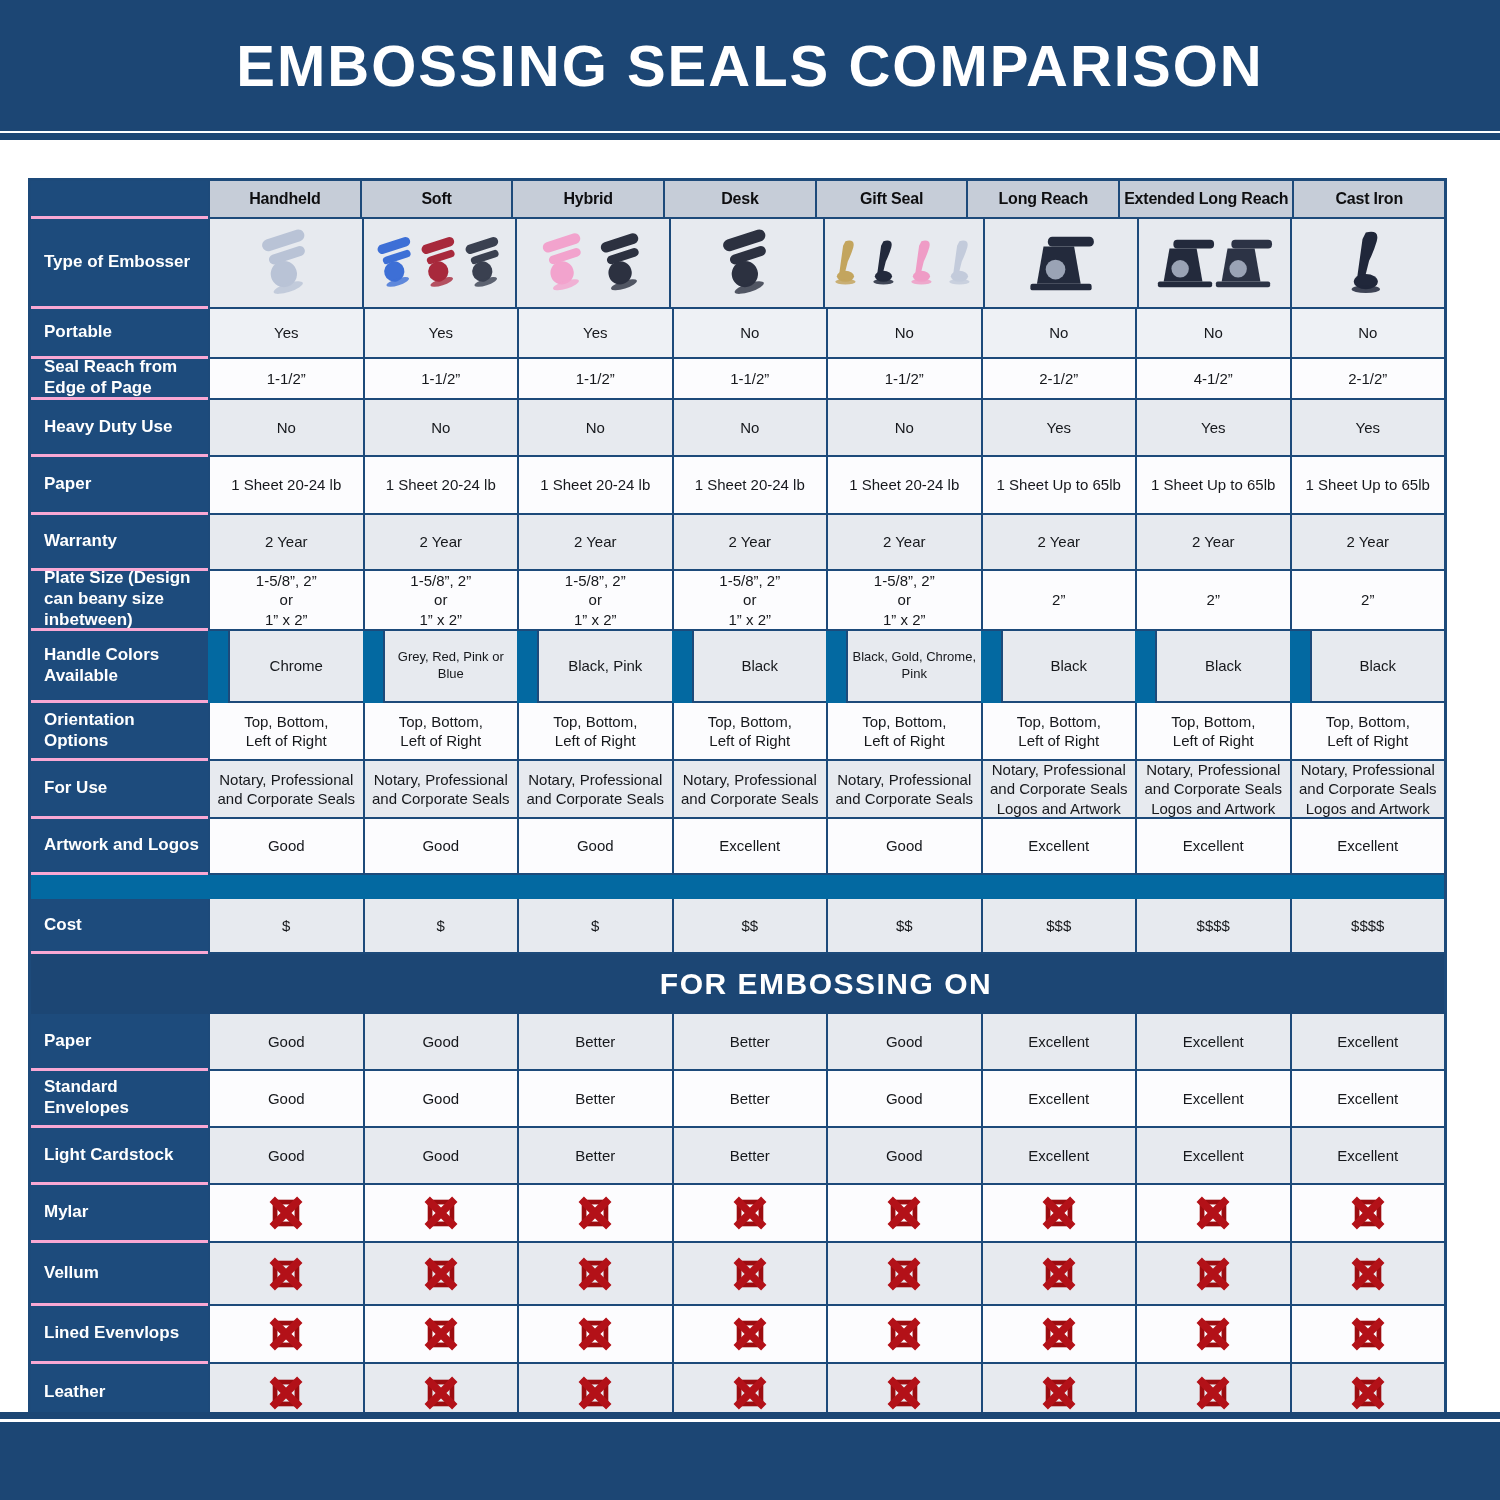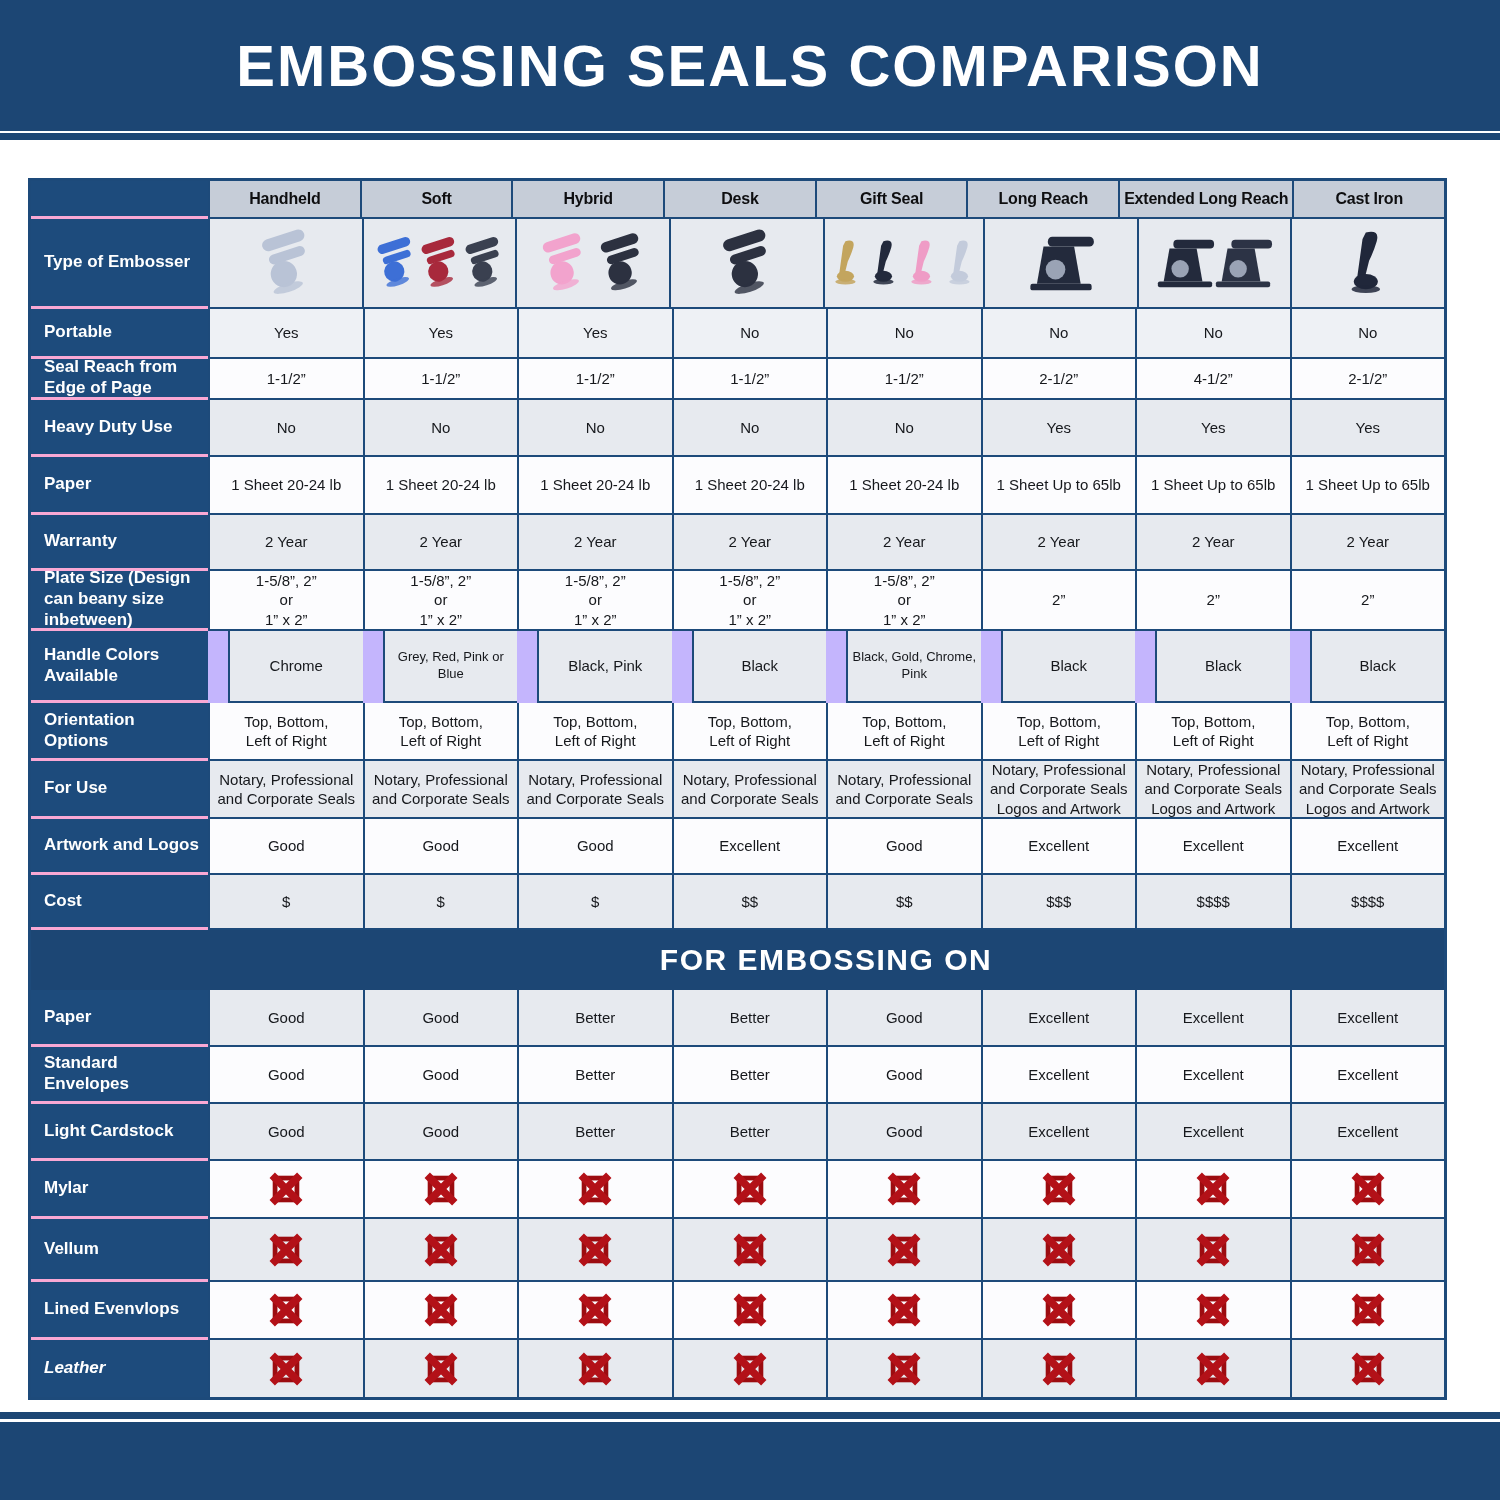--- a/index.html
+++ b/index.html
@@ -4,21 +4,21 @@
 <style>
   html,body{margin:0;padding:0;background:#fff;}
   .page{position:relative;width:1500px;height:1500px;background:#fff;overflow:hidden;
         font-family:"Liberation Sans",sans-serif;}
   
   .titleband{height:131px;background:#1c4674;display:flex;align-items:center;justify-content:center;}
   .titleband h1{margin:0;color:#ffffff;font-size:58px;font-weight:bold;letter-spacing:2px;}
   .sep1{height:2px;background:#ffffff;}
   .sep2{height:7px;background:#1c4674;}
   
-  .tbl{position:absolute;left:28px;top:178px;width:1419px;border:3px solid #1d4a7a;box-sizing:border-box;background:#c4b5fd;}
+  .tbl{position:absolute;left:28px;top:178px;width:1419px;border:3px solid #1d4a7a;box-sizing:border-box;background:#0369a1;}
   .row{display:flex;width:100%;box-sizing:border-box;}
   .lbl{flex:0 0 177px;background:#1d4b7c;color:#fff;font-weight:bold;font-size:17px;
        display:flex;align-items:center;padding:0 8px 0 13px;box-sizing:border-box;
        border-bottom:3px solid #f9a8d4;line-height:1.22;}
   .row:last-child .lbl{border-bottom:none;}
   .dc{flex:1 1 0;display:flex;align-items:center;justify-content:center;text-align:center;
       border-left:2px solid #1d4a7a;border-bottom:2px solid #1d4a7a;box-sizing:border-box;
       font-size:15px;color:#16181c;white-space:pre-line;line-height:1.3;padding:2px 4px;}
   .row:last-child .dc{border-bottom:none;}
   .colhead{background:#c6cdd8;font-weight:bold;font-size:16px;color:#0e0e10;
@@ -306,21 +306,21 @@
         <div class="lbl">Artwork and Logos</div>
         <div class="dc w">Good</div>
         <div class="dc w">Good</div>
         <div class="dc w">Good</div>
         <div class="dc w">Excellent</div>
         <div class="dc w">Good</div>
         <div class="dc w">Excellent</div>
         <div class="dc w">Excellent</div>
         <div class="dc w">Excellent</div>
       </div>
-      <div class="row" style="height: 55px;">
+      <div class="row" style="height: 55px; margin-top: 24px;">
         <div class="lbl">Cost</div>
         <div class="dc g">$</div>
         <div class="dc g">$</div>
         <div class="dc g">$</div>
         <div class="dc g">$$</div>
         <div class="dc g">$$</div>
         <div class="dc g">$$$</div>
         <div class="dc g">$$$$</div>
         <div class="dc g">$$$$</div>
       </div>
@@ -459,21 +459,21 @@
 </svg></div>
         <div class="dc w"><svg class="xmark" viewBox="0 0 40 40">
   <rect x="8.5" y="8.5" width="23" height="23" fill="none" stroke="#9c0c10" stroke-width="5"></rect>
   <path d="M5.5 5.5 34.5 34.5 M34.5 5.5 5.5 34.5" stroke="#b31118" stroke-width="8" fill="none"></path>
 </svg></div>
         <div class="dc w"><svg class="xmark" viewBox="0 0 40 40">
   <rect x="8.5" y="8.5" width="23" height="23" fill="none" stroke="#9c0c10" stroke-width="5"></rect>
   <path d="M5.5 5.5 34.5 34.5 M34.5 5.5 5.5 34.5" stroke="#b31118" stroke-width="8" fill="none"></path>
 </svg></div>
       </div>
-      <div class="row" style="height: 57px; font-style: italic;">
+      <div class="row" style="height: 57px;">
         <div class="lbl">Leather</div>
         <div class="dc g"><svg class="xmark" viewBox="0 0 40 40">
   <rect x="8.5" y="8.5" width="23" height="23" fill="none" stroke="#9c0c10" stroke-width="5"></rect>
   <path d="M5.5 5.5 34.5 34.5 M34.5 5.5 5.5 34.5" stroke="#b31118" stroke-width="8" fill="none"></path>
 </svg></div>
         <div class="dc g"><svg class="xmark" viewBox="0 0 40 40">
   <rect x="8.5" y="8.5" width="23" height="23" fill="none" stroke="#9c0c10" stroke-width="5"></rect>
   <path d="M5.5 5.5 34.5 34.5 M34.5 5.5 5.5 34.5" stroke="#b31118" stroke-width="8" fill="none"></path>
 </svg></div>
         <div class="dc g"><svg class="xmark" viewBox="0 0 40 40">

